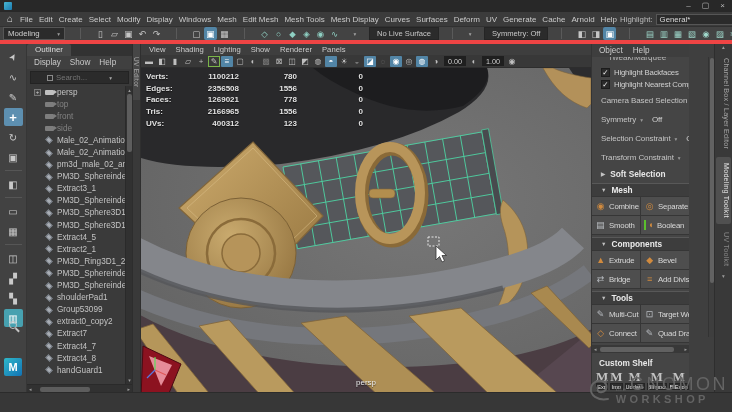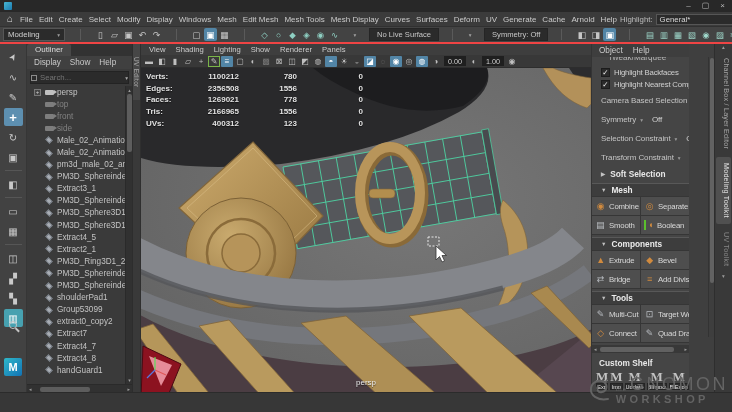--- a/index.html
+++ b/index.html
@@ -15,21 +15,21 @@
   
   .menubar{position:absolute;left:0;top:12px;right:0;height:15px;background:#3b3b3b;border-bottom:1px solid #313131;display:flex;align-items:center;padding:0 3px}
   .home-icon{color:#d8d8d8;font-size:10px;margin:0 4px;line-height:10px}
   .menus{display:flex}
   .menu-item{padding:0 3px;font-size:8px;color:#cbcbcb;white-space:nowrap}
   .ws{margin-left:auto;display:flex;align-items:center;gap:3px;padding-right:2px}
   .ws-label{font-size:7.8px;color:#bdbdbd}
   .ws-select{width:86px;height:11px;background:#2b2b2b;border:1px solid #565656;color:#d8d8d8;font-size:7.8px;display:flex;align-items:center;padding:0 3px}
 
   
-  .toolbar{position:absolute;left:0;top:27px;right:0;height:17px;background:#434343;border-bottom:2px solid #ef4444;display:flex;align-items:center;padding:0 3px;gap:10px}
+  .toolbar{position:absolute;left:0;top:27px;right:0;height:17px;background:#434343;border-bottom:4px solid #ef4444;display:flex;align-items:center;padding:0 3px;gap:10px}
   .tb-select{width:62px;height:13px;background:#2b2b2b;border:1px solid #565656;font-size:7.8px;color:#d0d0d0;display:flex;align-items:center;padding:0 4px;margin-right:2px;flex:none}
   .tb-select .arr{margin-left:auto;font-size:5.5px;color:#9c9c9c}
   .tb-sep{width:1px;height:11px;background:#5a5a5a;margin:0 3px;flex:none}
   .ico-row{display:flex;align-items:center;gap:1px;flex:none}
   .tb-ico{width:13px;height:13px;display:flex;align-items:center;justify-content:center;font-size:9px;color:#c6c6c6;flex:none}
   .tb-ico.active{background:#5285a6;border-radius:2px;color:#fff}
   .teal .tb-ico{color:#8ecfc2;font-size:8.5px}
   .grn .tb-ico{color:#9fd8cb;font-size:8.5px}
   .tb-arrow{font-size:5.5px;color:#a0a0a0;width:8px;text-align:center;flex:none}
   .tb-field{height:13px;background:#2b2b2b;border:1px solid #252525;color:#c8c8c8;font-size:7.6px;display:flex;align-items:center;padding:0 7px;flex:none}
@@ -47,21 +47,21 @@
   .tool-search{position:absolute;bottom:58px;width:19px;height:18px;display:flex;align-items:center;justify-content:center}
   .search-glyph{width:8px;height:8px;border:1.5px solid #c5c5c5;border-radius:50%;position:relative}
   .search-glyph::after{content:"";position:absolute;width:5px;height:1.5px;background:#c5c5c5;transform:rotate(45deg);right:-4px;bottom:-2px}
   .maya-badge{position:absolute;bottom:16px;width:18px;height:18px;border-radius:2px;background:linear-gradient(135deg,#2fb8c9,#1273b5);color:#fff;font-weight:bold;font-size:11px;display:flex;align-items:center;justify-content:center}
 
   
   .outliner{position:absolute;left:27px;top:44px;width:106px;bottom:20px;background:#3a3a3a;border-right:1px solid #2d2d2d;display:flex;flex-direction:column}
   .ol-tabbar{height:12px;background:#323232;display:flex;flex:none}
   .ol-tab{background:#484848;color:#dcdcdc;font-size:8px;padding:1px 8px 0;border-radius:2px 2px 0 0}
   .ol-menus{height:13px;display:flex;gap:9px;align-items:center;padding:0 7px;font-size:8.2px;color:#c9c9c9;background:#404040;flex:none}
-  .ol-searchrow{display:flex;align-items:center;margin:2px 3px;height:13px;background:#2b2b2b;border:1px solid #232323;padding:0 0;gap:3px;flex:none}
+  .ol-searchrow{display:flex;align-items:center;margin:2px 3px;height:13px;background:#2b2b2b;border:1px solid #232323;padding:0 16px;gap:3px;flex:none}
   .ol-search-icon{width:6px;height:6px;border:1px dashed #8a8a8a;flex:none}
   .ol-search-input{flex:1;background:transparent;border:none;outline:none;color:#9a9a9a;font-size:7.8px;font-family:inherit;min-width:0;padding:0}
   .ol-search-arrow{font-size:5.5px;color:#aaa;flex:none}
   .ol-body{flex:1;position:relative;overflow:hidden}
   .ol-list{position:absolute;top:0;left:0;right:7px;bottom:0;overflow:hidden}
   .ol-row{height:12.1px;display:flex;align-items:center;font-size:8.2px;color:#c4c4c4;padding-left:7px;gap:3px;white-space:nowrap;overflow:hidden}
   .ol-row.dim{opacity:.5}
   .expander{width:7px;height:7px;border:1px solid #787878;color:#ccc;font-size:6px;line-height:5px;text-align:center;background:#454545;flex:none}
   .cam-ic{width:9px;height:5px;background:#c0c0c0;border-radius:1px;position:relative;flex:none;margin-left:1px}
   .cam-ic::before{content:"";position:absolute;right:-3px;top:0px;border-left:3px solid #c0c0c0;border-top:2.5px solid transparent;border-bottom:2.5px solid transparent}

